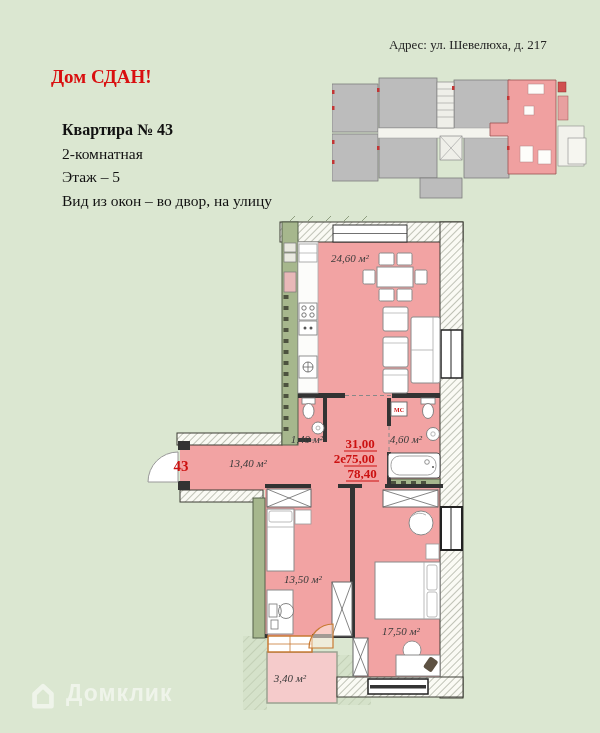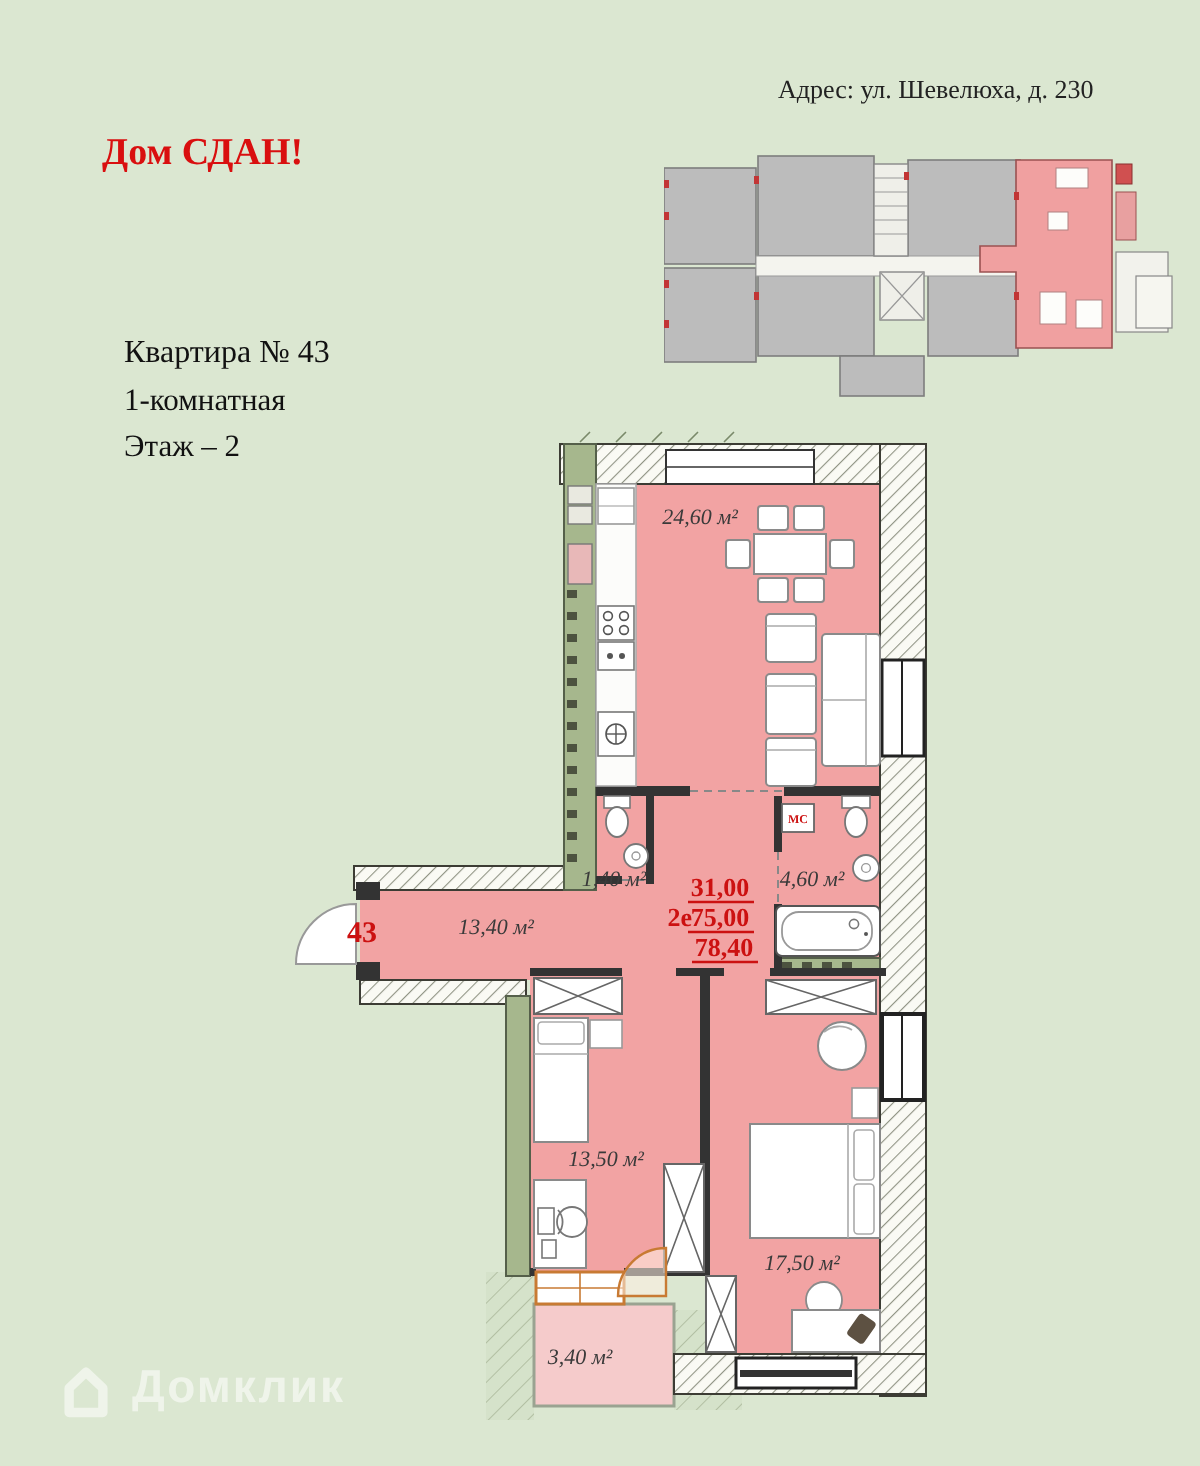--- a/index.html
+++ b/index.html
@@ -4,21 +4,21 @@
 <style>
   html,body{margin:0;padding:0;}
   .screen{
     position:relative; width:600px; height:733px; overflow:hidden;
     background:#dbe7d1;
     font-family:"Liberation Serif","DejaVu Serif",serif;
   }
   .promo{position:absolute; left:51px; top:64px; color:#d90f0f; font-weight:bold;
          font-size:19px; line-height:25px;}
   .info{position:absolute; left:62px; top:118px; color:#111; font-size:15.5px; line-height:23.5px;}
-  .info .apt-title{font-weight:normal; font-size:16px;margin-top:47px;}
+  .info .apt-title{font-weight:bold; font-size:16px;}
   .address{position:absolute; left:389px; top:37px; color:#222; font-size:13px; line-height:15.5px;}
   .overview{position:absolute; left:332px; top:76px;}
   .mainplan{position:absolute; left:140px; top:200px;}
   .watermark{position:absolute; left:28px; top:680px; display:flex; align-items:flex-start;
              color:rgba(255,255,255,0.55);
              font-family:"Liberation Sans","DejaVu Sans",sans-serif;
              font-weight:bold; font-size:23px; letter-spacing:1px;}
   .watermark svg{margin-right:8px;}
   svg text{font-family:"Liberation Serif","DejaVu Serif",serif;}
   .arealbl{font-style:italic; font-size:11px; fill:#3a3a3a;}
@@ -27,27 +27,28 @@
 </head>
 <body>
 
 <div class="screen">
 
   <div class="promo">
     <div>Дом СДАН!</div>
   </div>
 
   <div class="address">
-    <div>Адрес: ул. Шевелюха, д. 230</div>
+    <div>Адрес: ул. Шевелюха, д. 217</div>
   </div>
 
   <div class="info">
     <div class="apt-title">Квартира № 43</div>
-    <div>1-комнатная</div>
-    <div>Этаж – 2</div>
+    <div>2-комнатная</div>
+    <div>Этаж – 5</div>
+    <div>Вид из окон – во двор, на улицу</div>
   </div>
 
   <svg class="overview" width="264" height="124" viewBox="0 0 264 124">
     <g fill="#bcbcbc" stroke="#7d7d7d" stroke-width="0.8">
       <rect x="0" y="8" width="46" height="48"></rect>
       <rect x="47" y="2" width="58" height="50"></rect>
       <rect x="122" y="4" width="56" height="50"></rect>
       <rect x="0" y="58" width="46" height="47"></rect>
       <rect x="47" y="60" width="58" height="42"></rect>
       <rect x="132" y="60" width="45" height="42"></rect>

